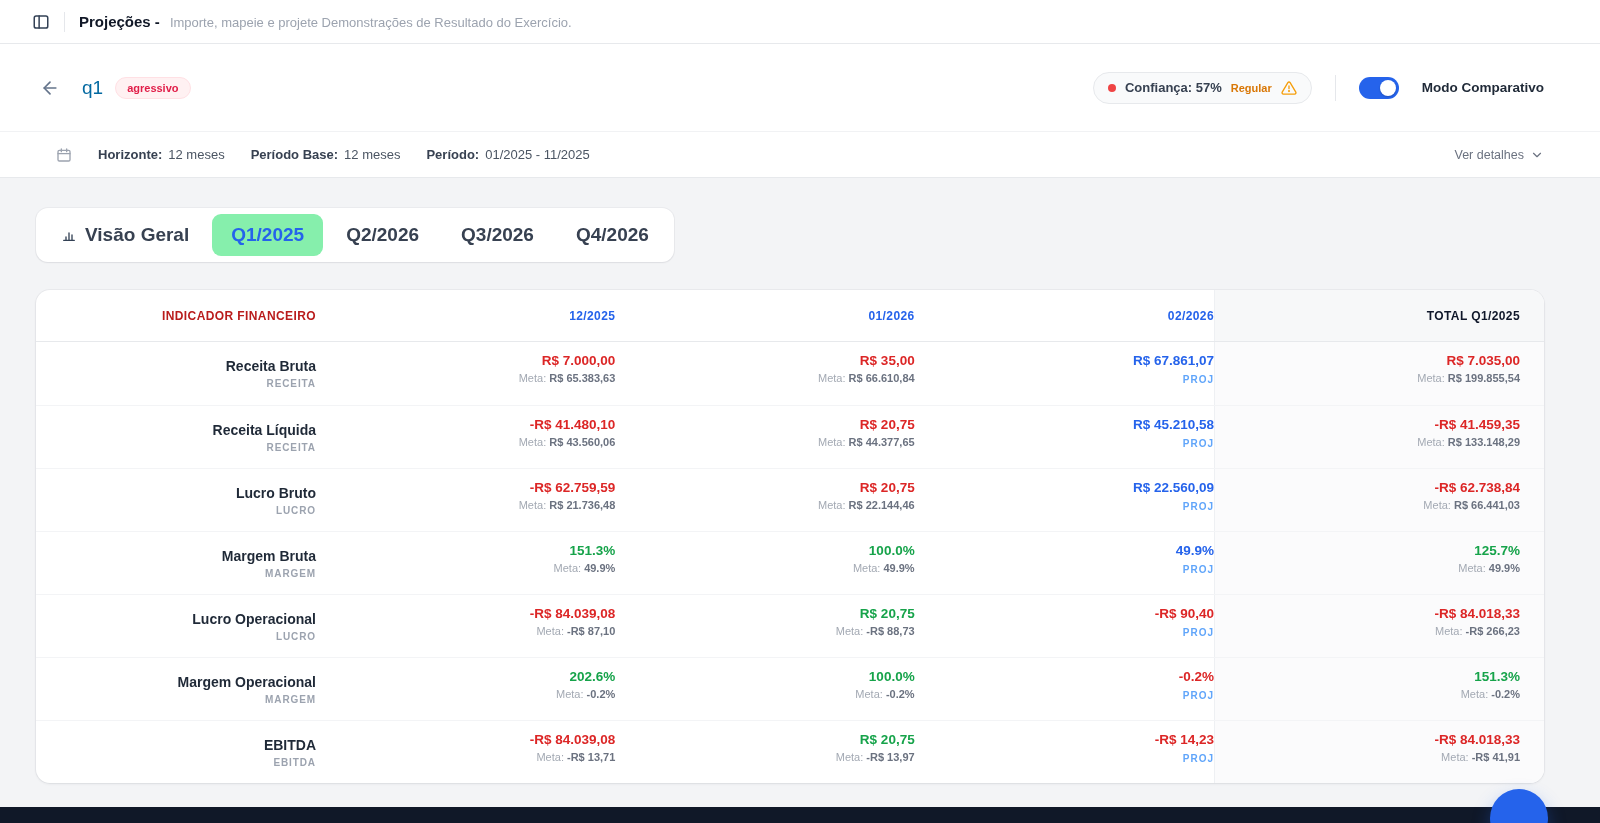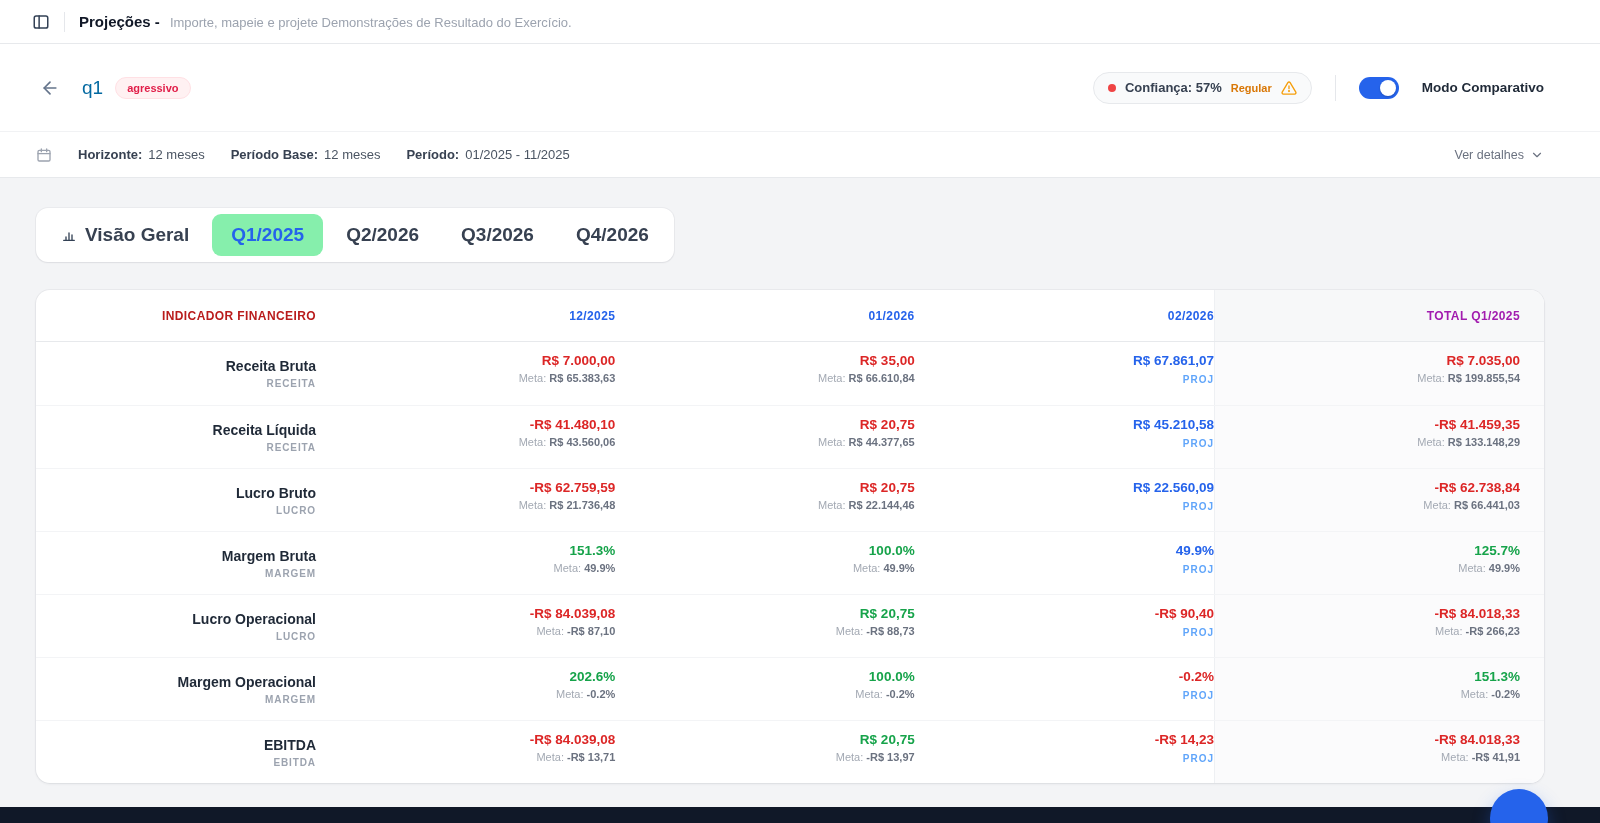--- a/index.html
+++ b/index.html
@@ -45,21 +45,21 @@
   .conf-text { font-size:13px; color:#374151; font-weight:600; }
   .conf-status { font-size:11px; font-weight:700; color:#d97706; }
   .toggle { width:40px; height:22px; border-radius:11px; background:#2563eb; position:relative; display:inline-block; cursor:pointer; }
   .toggle .knob { position:absolute; top:3px; right:3px; width:16px; height:16px; border-radius:50%; background:#fff; box-shadow:0 1px 2px rgba(0,0,0,.2); }
   .toggle-label { font-size:13.5px; font-weight:600; color:#1f2937; }
 
   
   .periodbar {
     background:#fff; border-bottom:1px solid #e7e9ec;
     display:flex; align-items:center; gap:26px;
-    padding:0 56px 0 36px; height:46px; font-size:13px;
+    padding:0 56px 0 56px; height:46px; font-size:13px;
   }
   .pitem { color:#4b5563; display:flex; gap:6px; align-items:center; white-space:nowrap; }
   .pitem b { color:#374151; font-weight:700; }
   .details {
     margin-left:auto; display:flex; align-items:center; gap:6px;
     font-size:12.5px; color:#6b7280; cursor:pointer;
   }
 
   
   .main { padding:30px 56px 0 36px; }
@@ -83,21 +83,21 @@
   }
   .thead, .trow {
     display:grid;
     grid-template-columns:280px 1fr 1fr 1fr 330px;
     align-items:center;
   }
   .thead { height:52px; border-bottom:1px solid #e7e9ec; }
   .th { font-size:12px; font-weight:700; letter-spacing:.4px; }
   .th.name { color:#b91c1c; padding-left:24px;text-align:right; }
   .th.mon { color:#2563eb; text-align:right; }
-  .th.total { color:#a21caf; padding-right:24px; }
+  .th.total { color:#0f172a; padding-right:24px; }
   .thead .total-col { background:#f7f8f9; height:100%; display:flex; align-items:center; justify-content:flex-end; }
   .total-col { border-left:1px solid #eef0f3; }
   .trow .total-col { background:#fbfbfc; }
 
   .trow { border-top:1px solid #f3f4f6; min-height:63px; }
   .trow:first-child { border-top:none; }
   .cell { padding:11px 0;text-align:right; }
   .ncell { padding-left:24px; }
   .iname { font-size:14px; font-weight:600; color:#1f2937; }
   .icat { font-size:10px; font-weight:700; color:#9ca3af; letter-spacing:.9px; margin-top:4px; }

